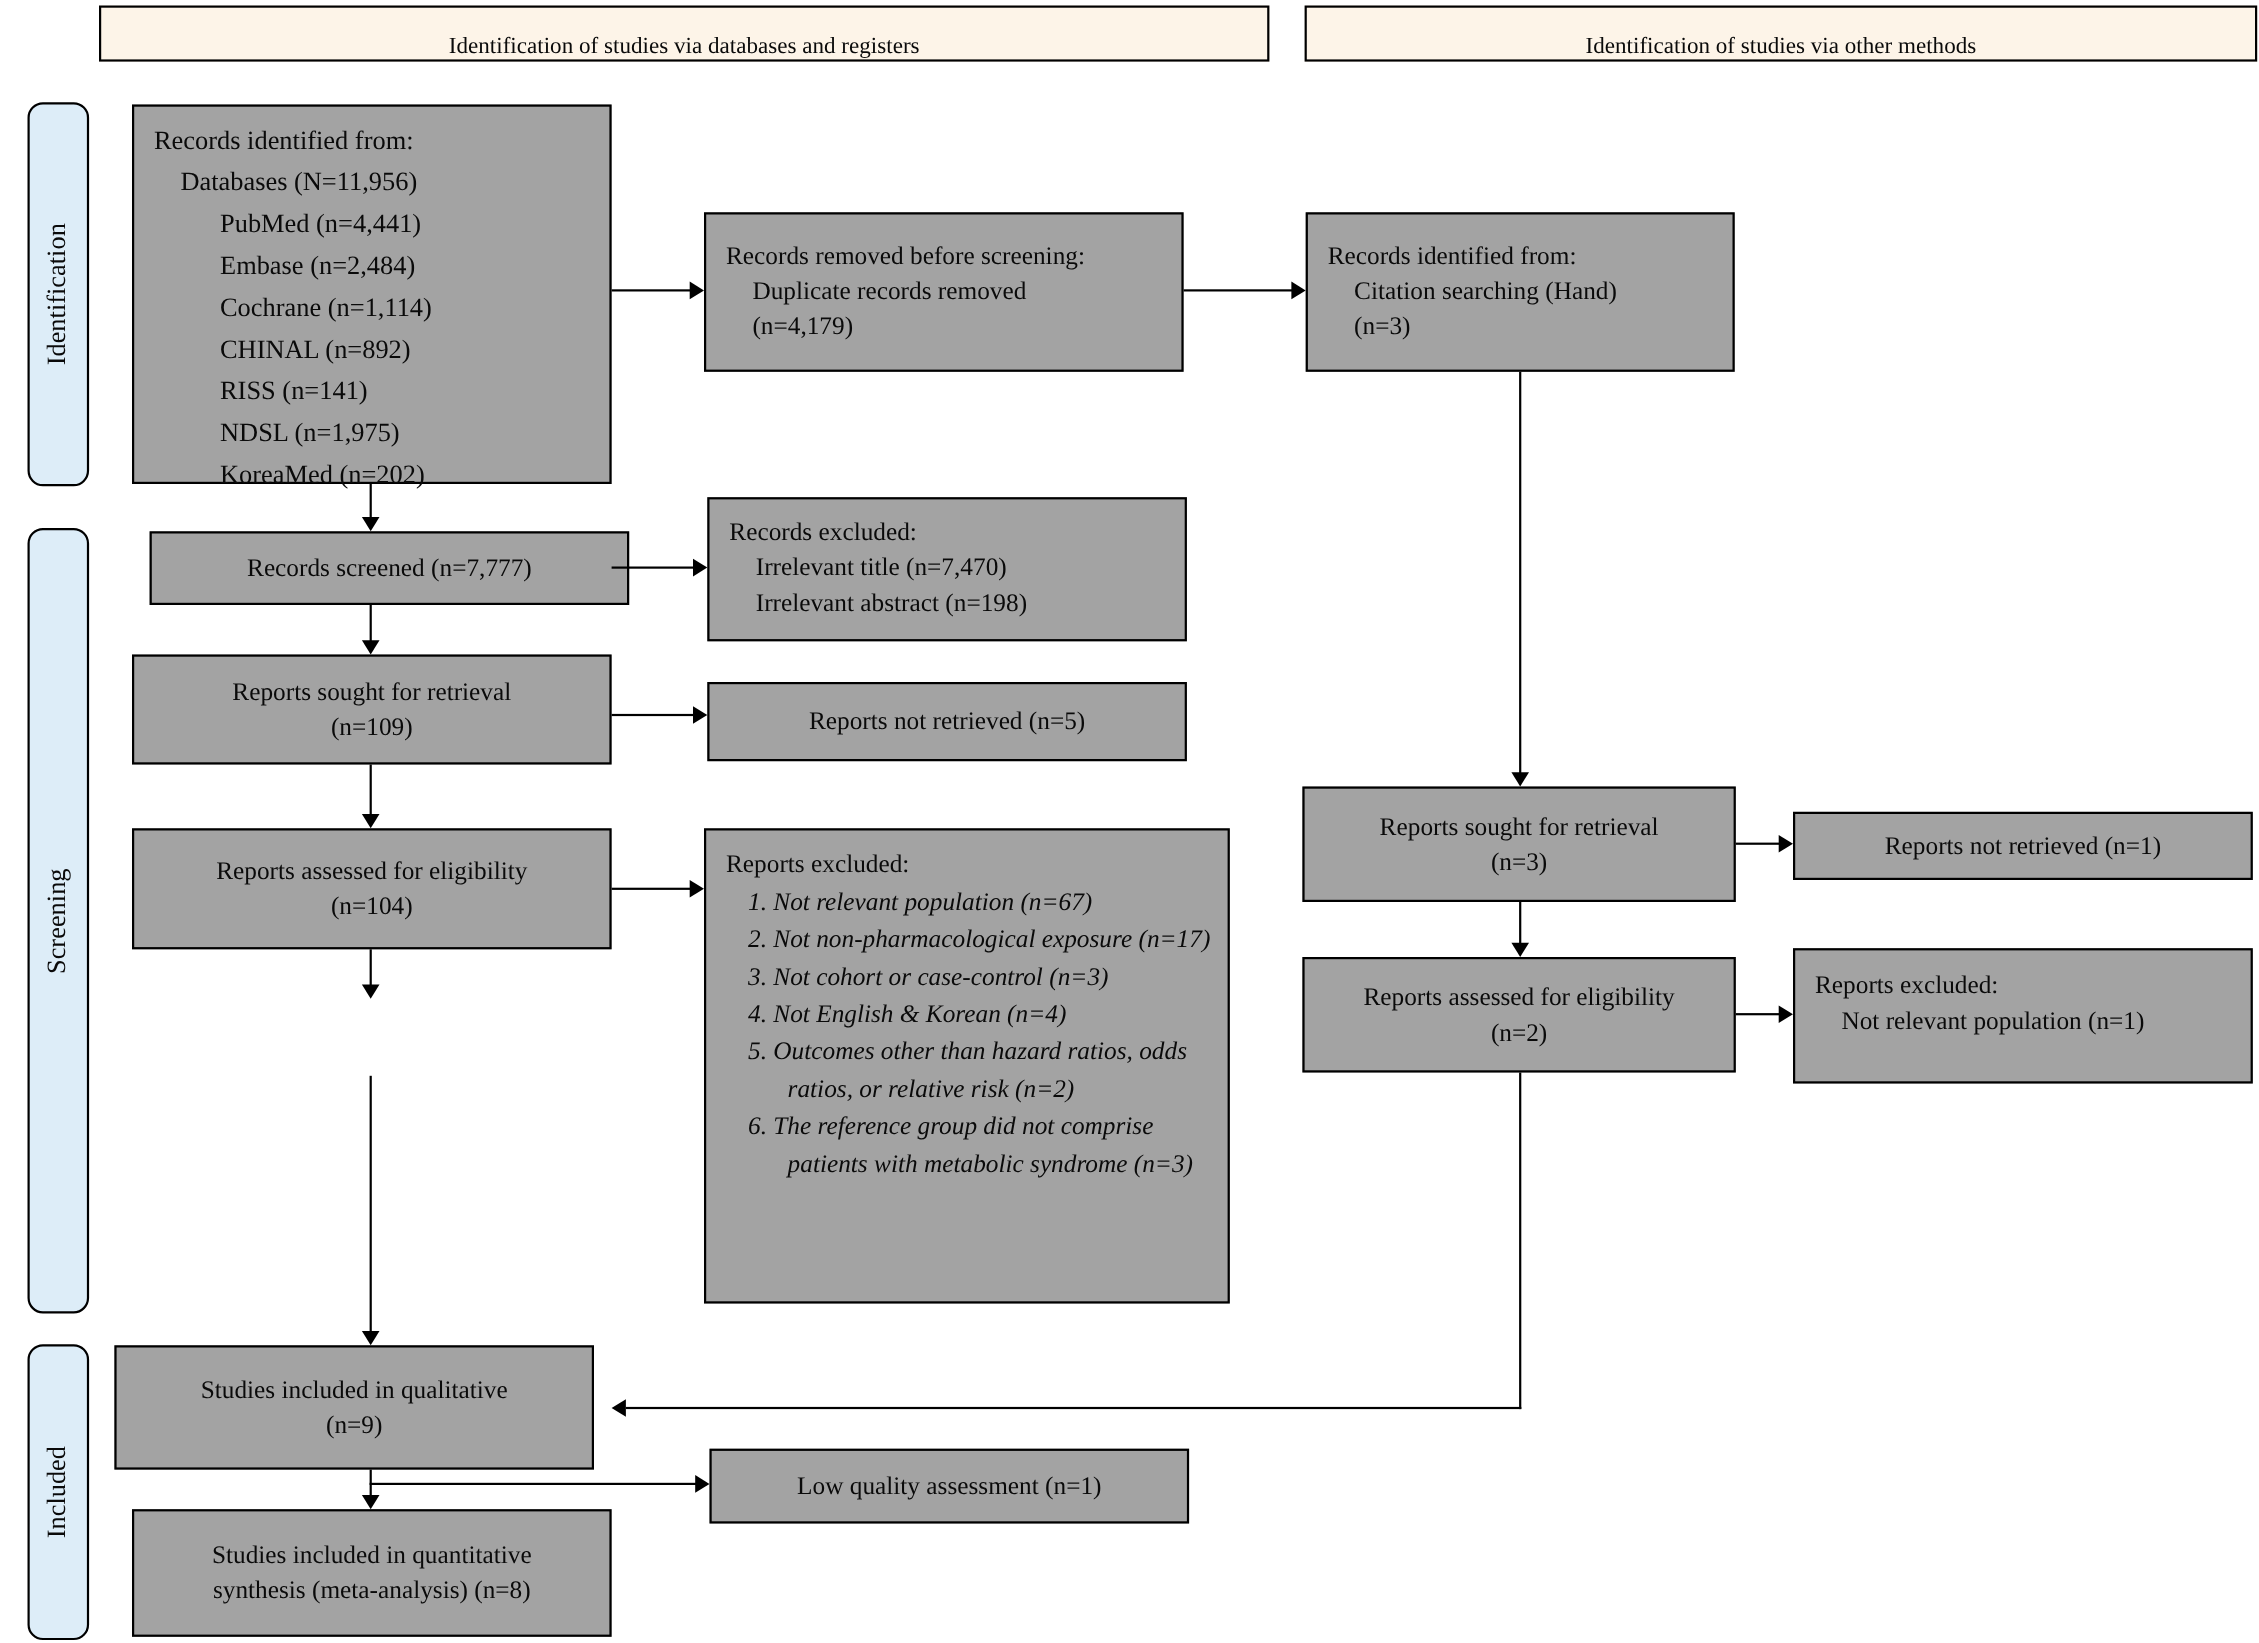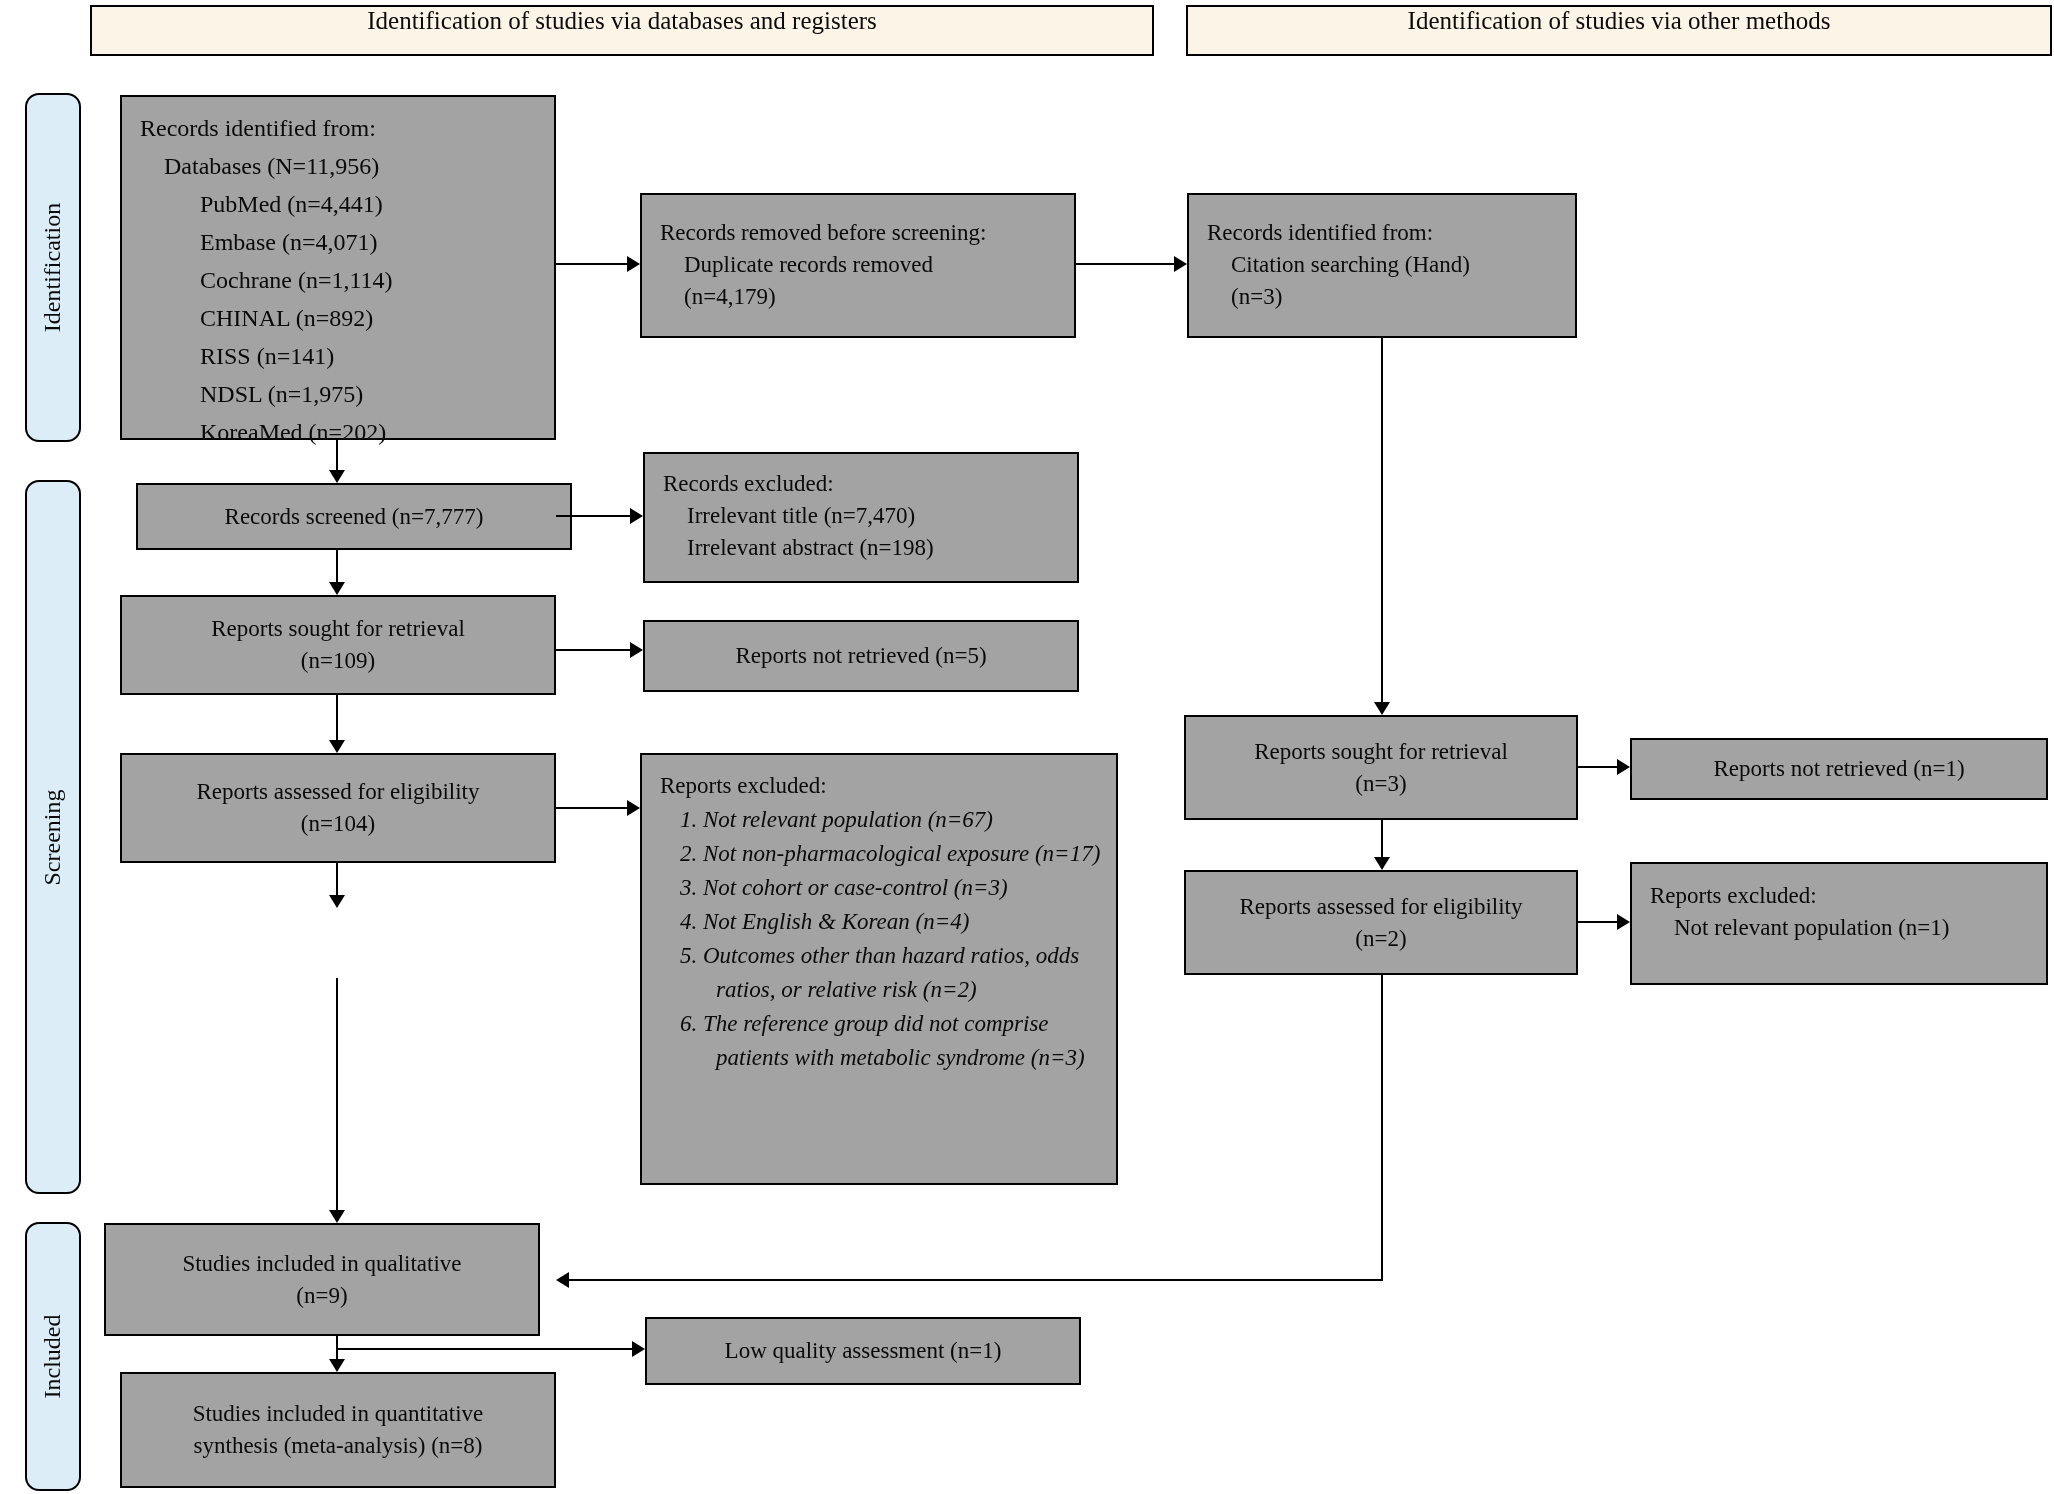--- a/index.html
+++ b/index.html
@@ -13,22 +13,22 @@
     position:relative;
     width:2054px;height:1494px;
     background:#ffffff;
     font-family:"Liberation Serif","DejaVu Serif",serif;
     color:var(--ink);
   }
   .hdr{
     position:absolute;
     background:var(--header-bg);
     border:2px solid var(--line);
-    display:flex;align-items:flex-start;justify-content:center;
-    font-size:25px;
+    display:flex;align-items:flex-end;justify-content:center;
+    font-size:21px;
   }
   .stage{
     position:absolute;
     background:var(--stage-bg);
     border:2px solid var(--line);
     border-radius:14px;
     display:flex;align-items:center;justify-content:center;
   }
   .stage span{
     transform:rotate(-90deg);
@@ -76,21 +76,21 @@
     <span>Screening</span>
   </div>
   <div class="stage" style="left:25px;top:1222px;width:52px;height:265px;">
     <span>Included</span>
   </div>
 
   <div class="bx leftpad tall-lines" style="left:120px;top:95px;width:436px;height:345px;">
     <div>Records identified from:</div>
     <div class="ln-i1">Databases (N=11,956)</div>
     <div class="ln-i2">PubMed (n=4,441)</div>
-    <div class="ln-i2">Embase (n=4,071)</div>
+    <div class="ln-i2">Embase (n=2,484)</div>
     <div class="ln-i2">Cochrane (n=1,114)</div>
     <div class="ln-i2">CHINAL (n=892)</div>
     <div class="ln-i2">RISS (n=141)</div>
     <div class="ln-i2">NDSL (n=1,975)</div>
     <div class="ln-i2">KoreaMed (n=202)</div>
   </div>
 
   <div class="bx center" style="left:136px;top:483px;width:436px;height:67px;">
     <div>Records screened (n=7,777)</div>
   </div>

